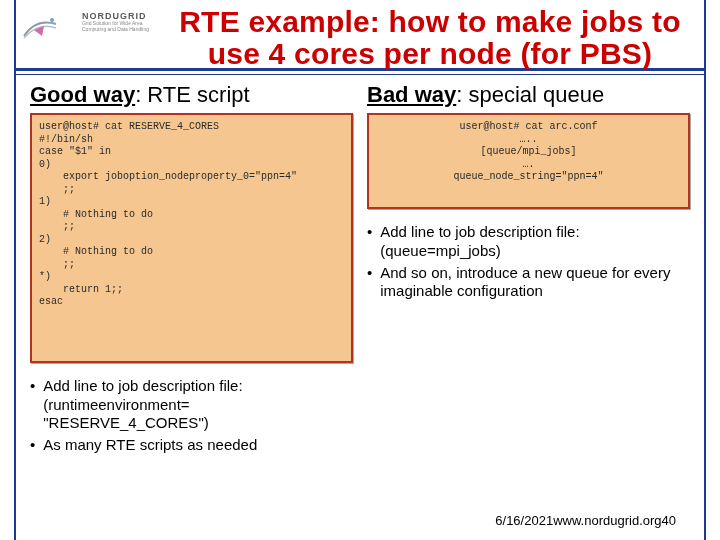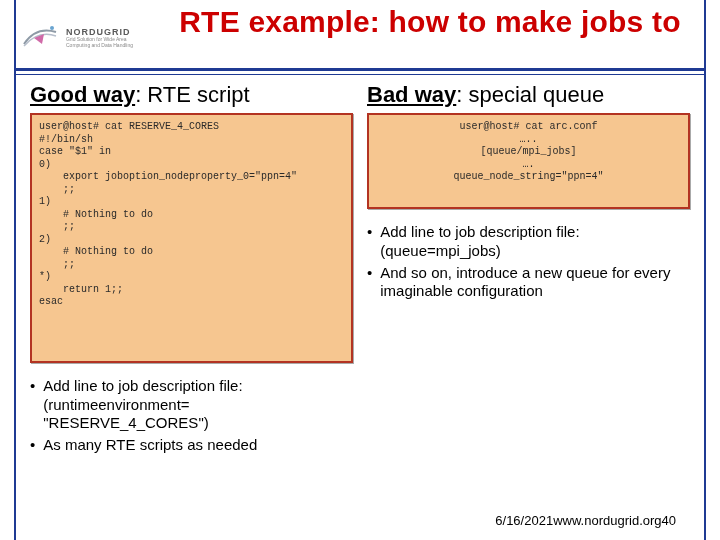--- a/index.html
+++ b/index.html
@@ -12,21 +12,21 @@
   }
   
   .vline-l { position:absolute; left:14px; top:0; width:2px; height:540px; background:#1f3a93; }
   .vline-r { position:absolute; right:14px; top:0; width:2px; height:540px; background:#1f3a93; }
   .hline   { position:absolute; left:14px; right:14px; top:68px; height:3px; background:#1f3a93; }
   .hline2  { position:absolute; left:14px; right:14px; top:74px; height:1px; background:#1f3a93; }
 
   
   .logo {
     position:absolute; left:22px; top:12px; width:128px; height:52px;
-    display:flex; align-items:center; gap:8px;
+    display:flex; gap:24px;
   }
   .logo-swoosh { position:relative; width:36px; height:36px; }
   .logo-swoosh svg { width:36px; height:36px; }
   .logo-text { font-size:9px; font-weight:bold; letter-spacing:1px; color:#5a5a5a; line-height:1.05; }
   .logo-sub  { font-size:5px; color:#8a8a8a; line-height:1.1; }
 
   
   .title {
     position:absolute; left:164px; right:24px; top:6px;
     text-align:center;
@@ -99,20 +99,21 @@
       </svg>
     </div>
     <div>
       <div class="logo-text">NORDUGRID</div>
       <div class="logo-sub">Grid Solution for Wide Area Computing and Data Handling</div>
     </div>
   </div>
 
   <div class="title">
     <span>RTE example: how to make jobs to</span><br>
+    <span>use 4 cores per node (for PBS)</span>
   </div>
 
   <div class="cols">
 
     <div class="col">
       <div class="col-heading">
         <span class="uw">Good way</span><span>: RTE script</span>
       </div>
       <div class="codebox good">user@host# cat RESERVE_4_CORES
 #!/bin/sh

